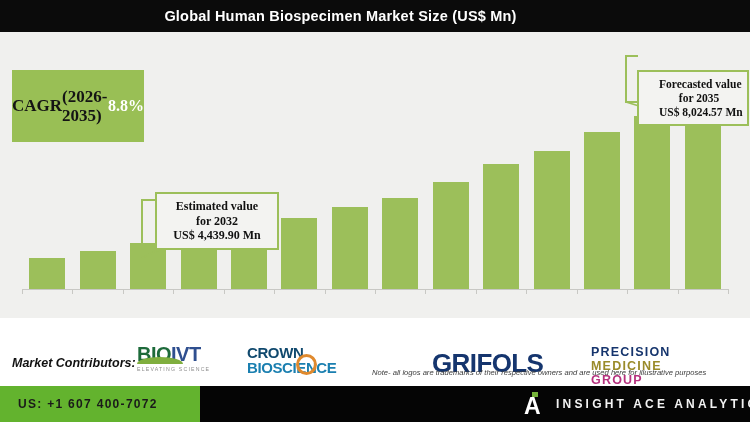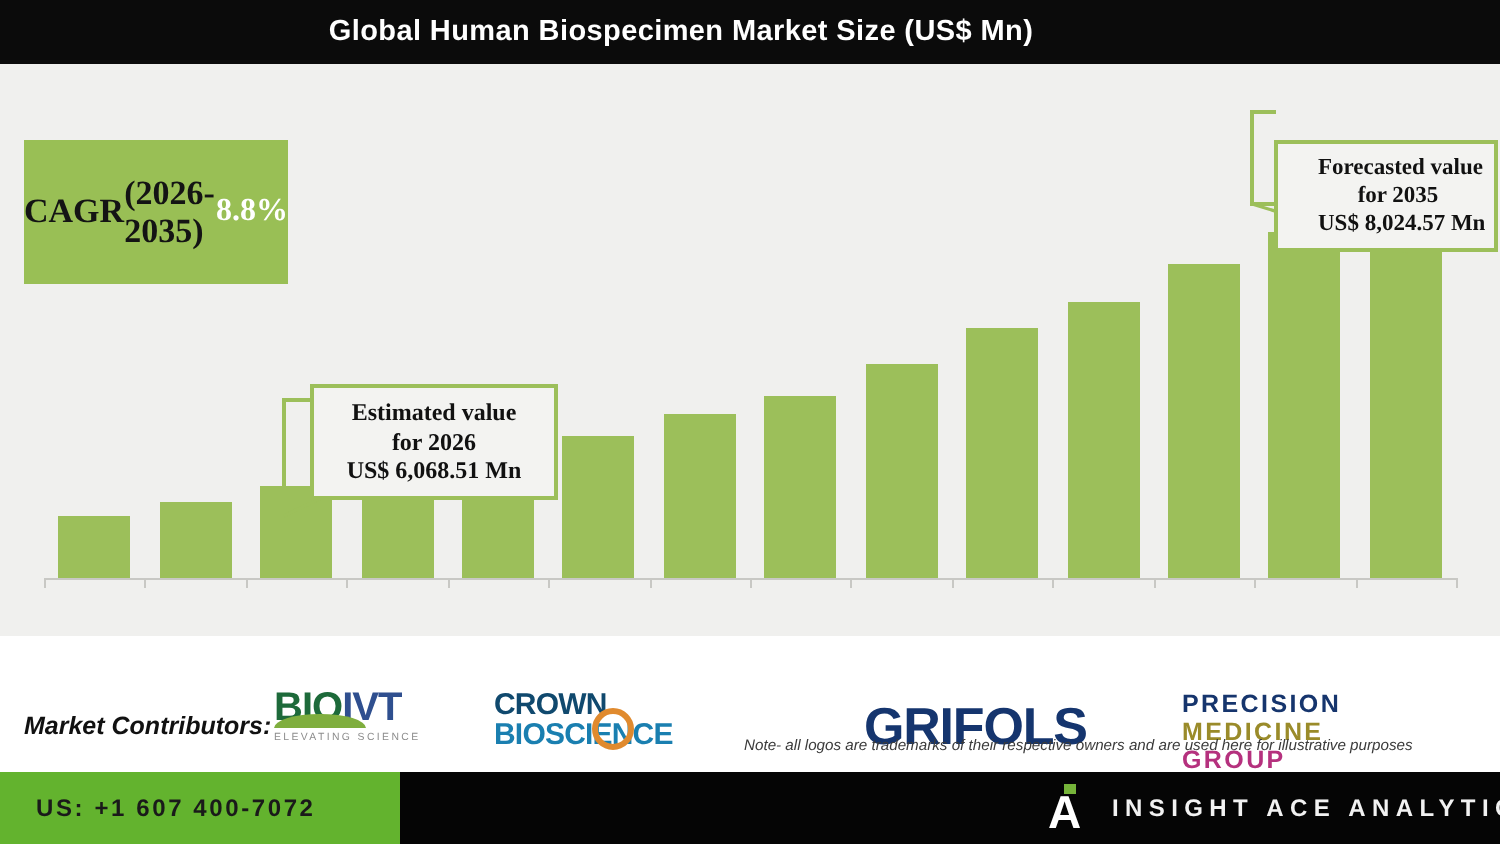--- a/index.html
+++ b/index.html
@@ -243,22 +243,22 @@
 
     <div class="leader" style="left:130px;top:128px;">
       <svg width="120" height="110" viewBox="0 0 120 110">
         <path d="M26,40 L12,40 L12,98 L26,98" fill="none" stroke="#9cbf5a" stroke-width="2"></path>
         <path d="M12,98 L82,64" fill="none" stroke="#9cbf5a" stroke-width="1.6"></path>
       </svg>
     </div>
 
     <div class="callout callout-2025">
       <span class="cl">Estimated value</span>
-      <span class="cl">for 2026</span>
-      <span class="cl">US$ 6,068.51 Mn</span>
+      <span class="cl">for 2032</span>
+      <span class="cl">US$ 4,439.90 Mn</span>
     </div>
 
     <div class="leader" style="left:612px;top:12px;">
       <svg width="120" height="90" viewBox="0 0 120 90">
         <path d="M26,12 L14,12 L14,58 L26,58" fill="none" stroke="#9cbf5a" stroke-width="2"></path>
         <path d="M14,58 L92,82" fill="none" stroke="#9cbf5a" stroke-width="1.6"></path>
       </svg>
     </div>
 
     <div class="callout callout-2035">

